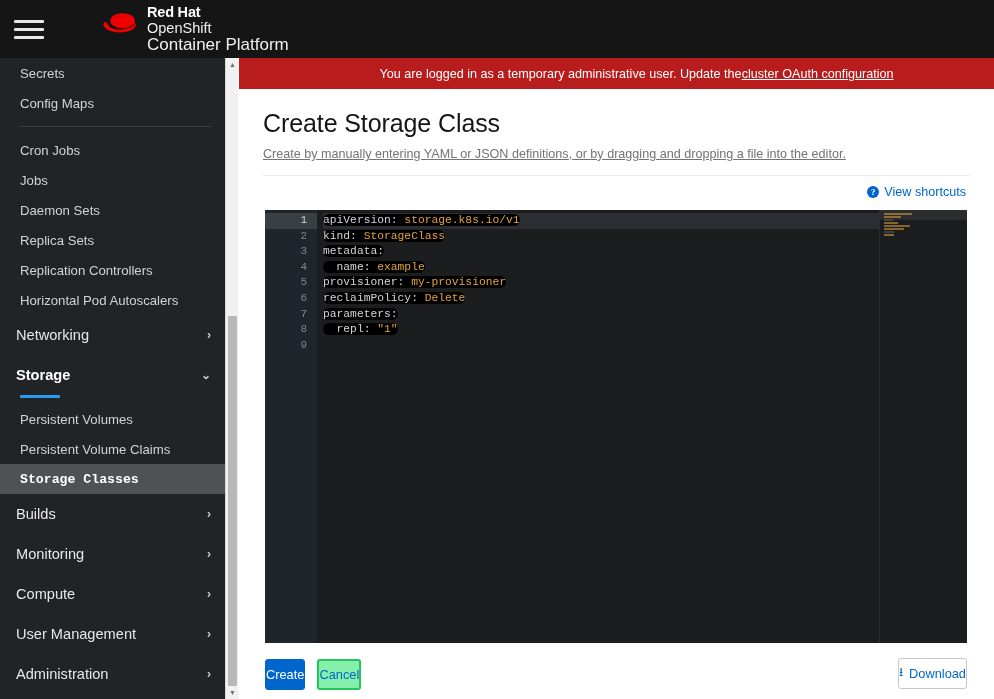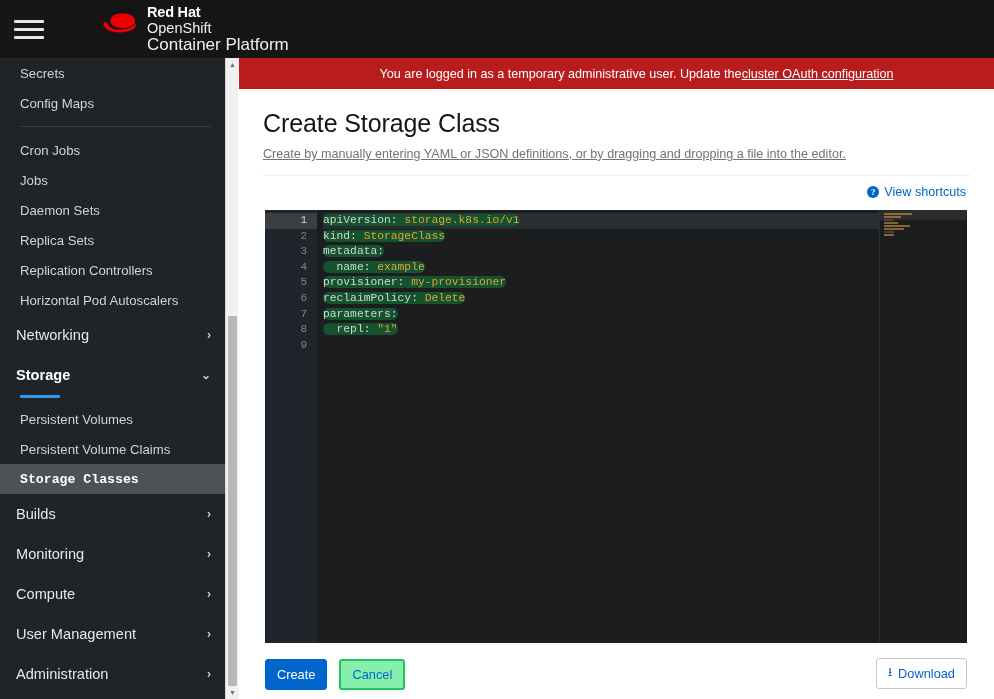--- a/index.html
+++ b/index.html
@@ -102,21 +102,21 @@
     width:52px; flex:0 0 52px; background:#20252b; padding-top:3px;
     text-align:right;
   }
   .lineno { font-size:11px; color:#7a8694; line-height:15.6px; padding-right:10px; }
   .lineno.cur { color:#cfd6dd; background:#3a3f44; }
   #code { flex:1; padding:3px 0 0 6px; position:relative; }
   .cline { line-height:15.6px; font-size:11.3px; white-space:pre; height:15.6px; }
   .cline.cur { background:#2a2e33; }
   .tok-k { color:#d4d4d4; }
   .tok-v { color:#e0a33a; }
-  .chl { background:#14532d;border-radius:6px; }
+  .chl { background:#000000;border-radius:6px; }
   #minimap {
     width:88px; flex:0 0 88px; background:#1b1d1e;
     border-left:1px solid #2a2d2f; position:relative;
   }
   #mini-code { position:absolute; left:4px; top:3px; width:46px; }
   .mline { height:2px; margin-bottom:1px; }
   #mini-slider {
     position:absolute; left:0; top:0; width:88px; height:10px;
     background:rgba(255,255,255,.07);
   }
@@ -124,21 +124,21 @@
     position:absolute; right:88px; top:0; width:4px; height:433px; background:transparent;
   }
 
   
   #actions {
     position:absolute; left:26px; top:600px; width:702px; height:32px;
     display:flex; align-items:center;
   }
   .btn {
     font-size:12.8px; border-radius:3px; cursor:pointer;
-    padding:0 11px; height:31px; display:inline-flex;
+    padding:0 0; height:31px; display:inline-flex;
     align-items:center; justify-content:center; white-space:nowrap;
   }
   .btn-primary { background:#06c; color:#fff; border:1px solid #06c; }
   .btn-secondary { background:#86efac; color:#06c; border:2px solid #22c55e; margin-left:12px;text-align:right; }
   #download-btn {
     position:absolute; right:0; top:0; background:#fff; color:#06c;
     border:1px solid #c7c7c7; gap:6px;
   }
   #dl-icon { font-size:12px; }
 </style>

